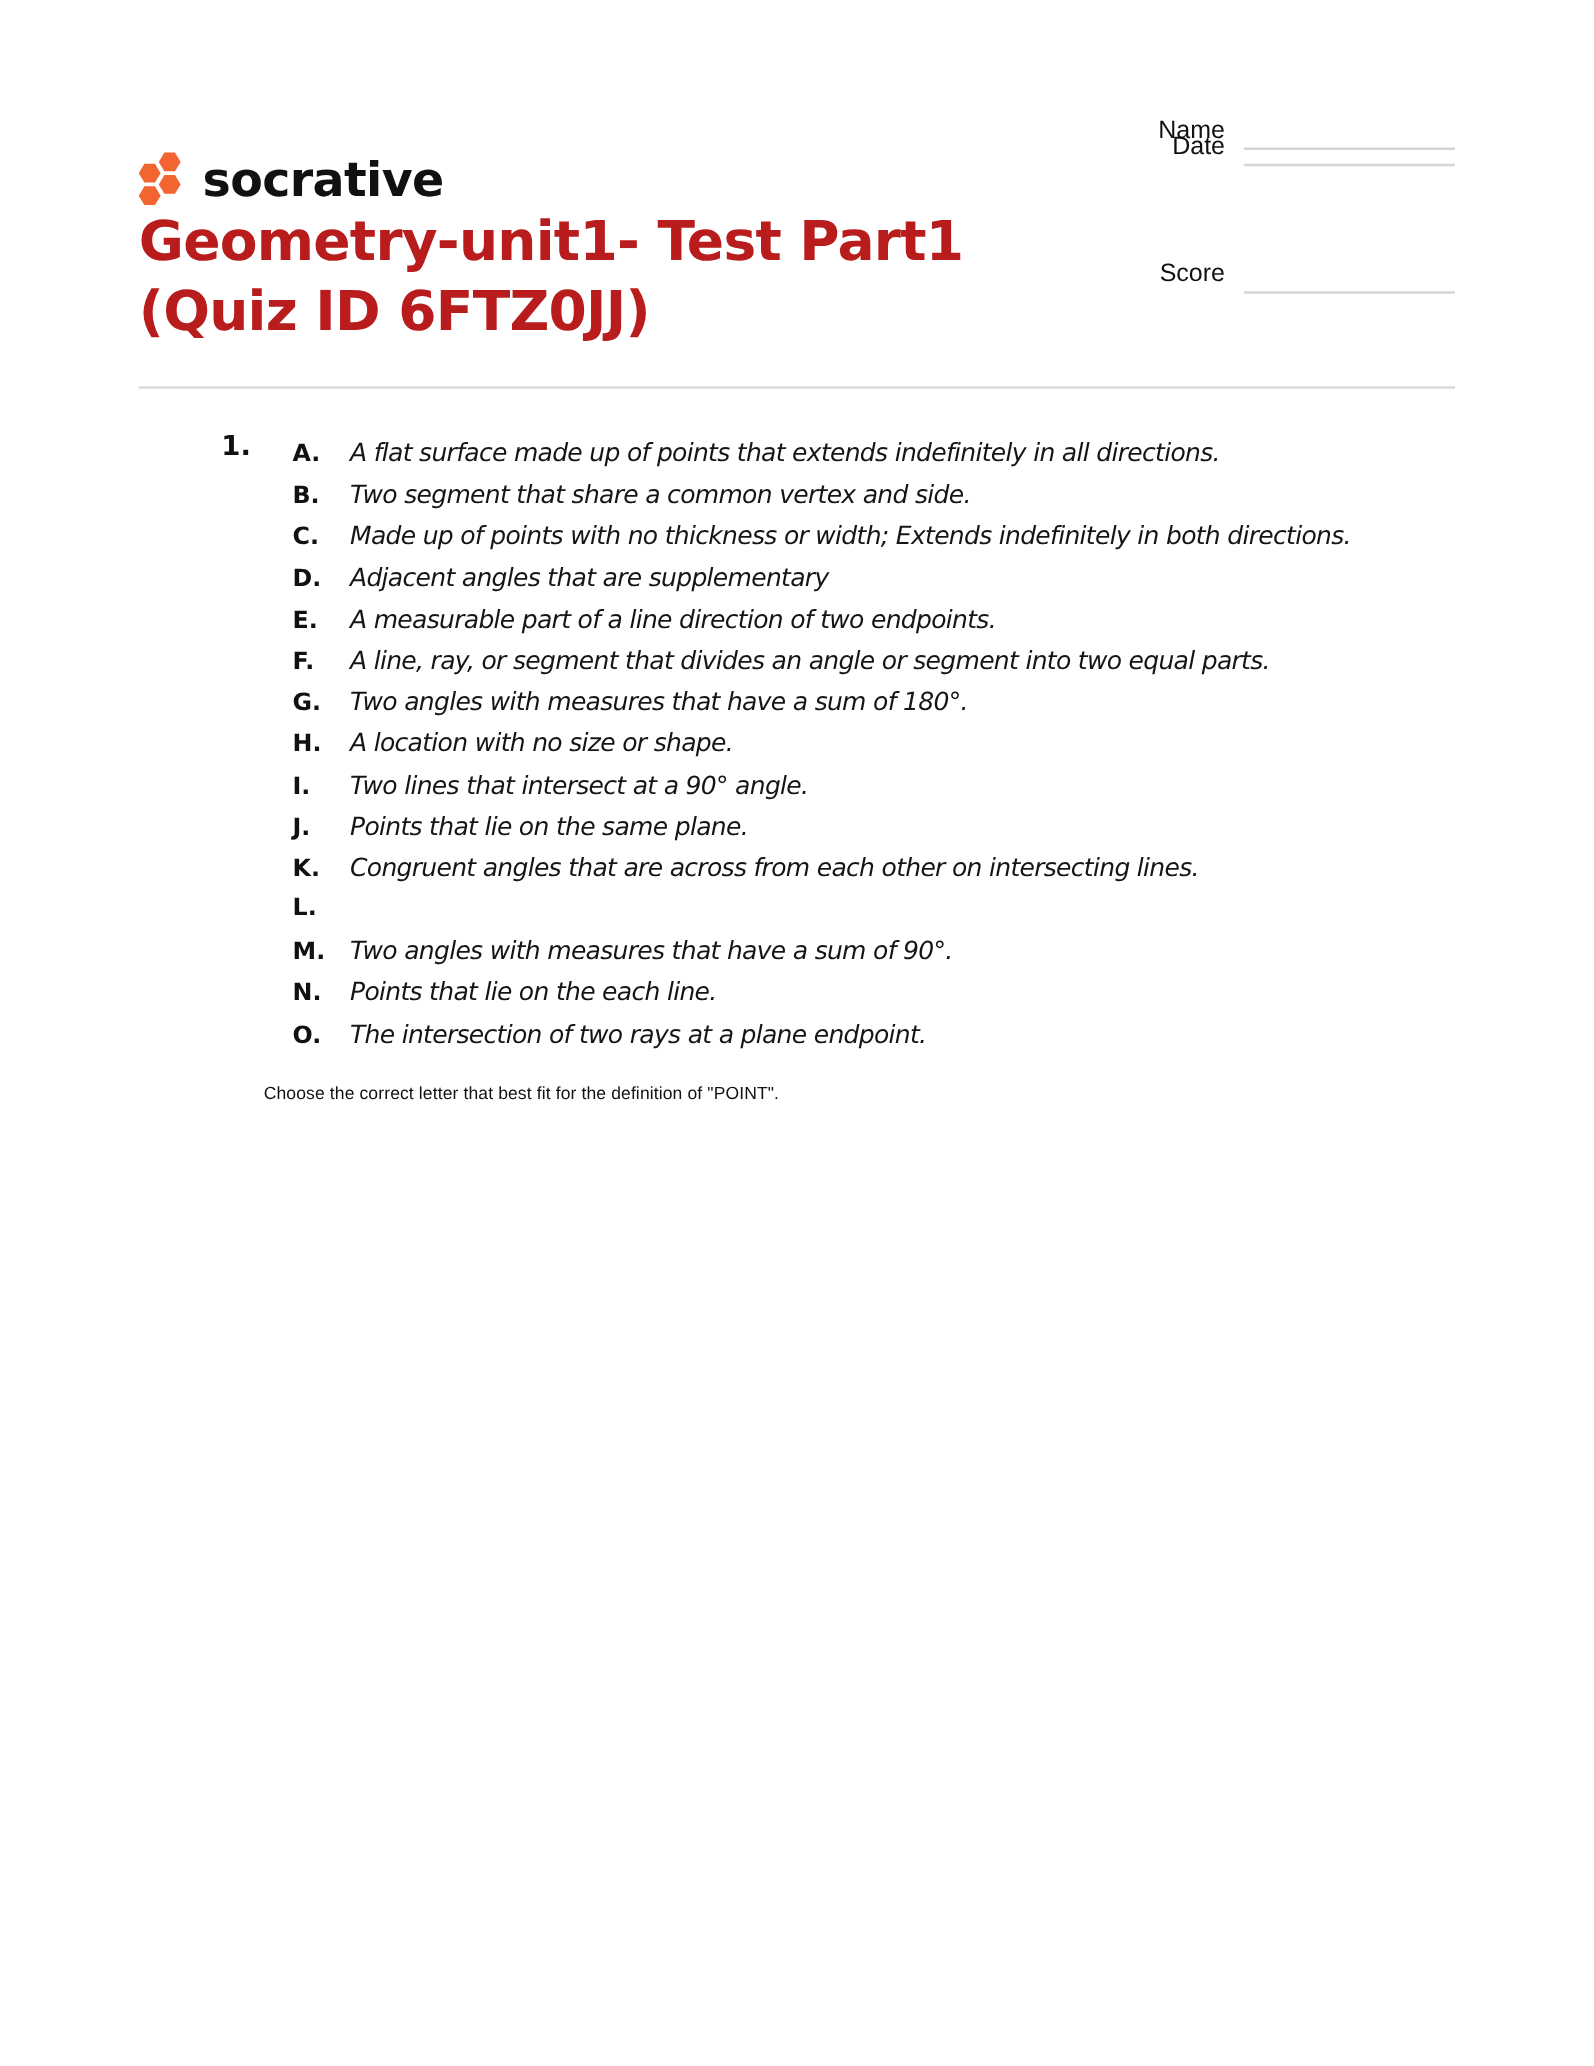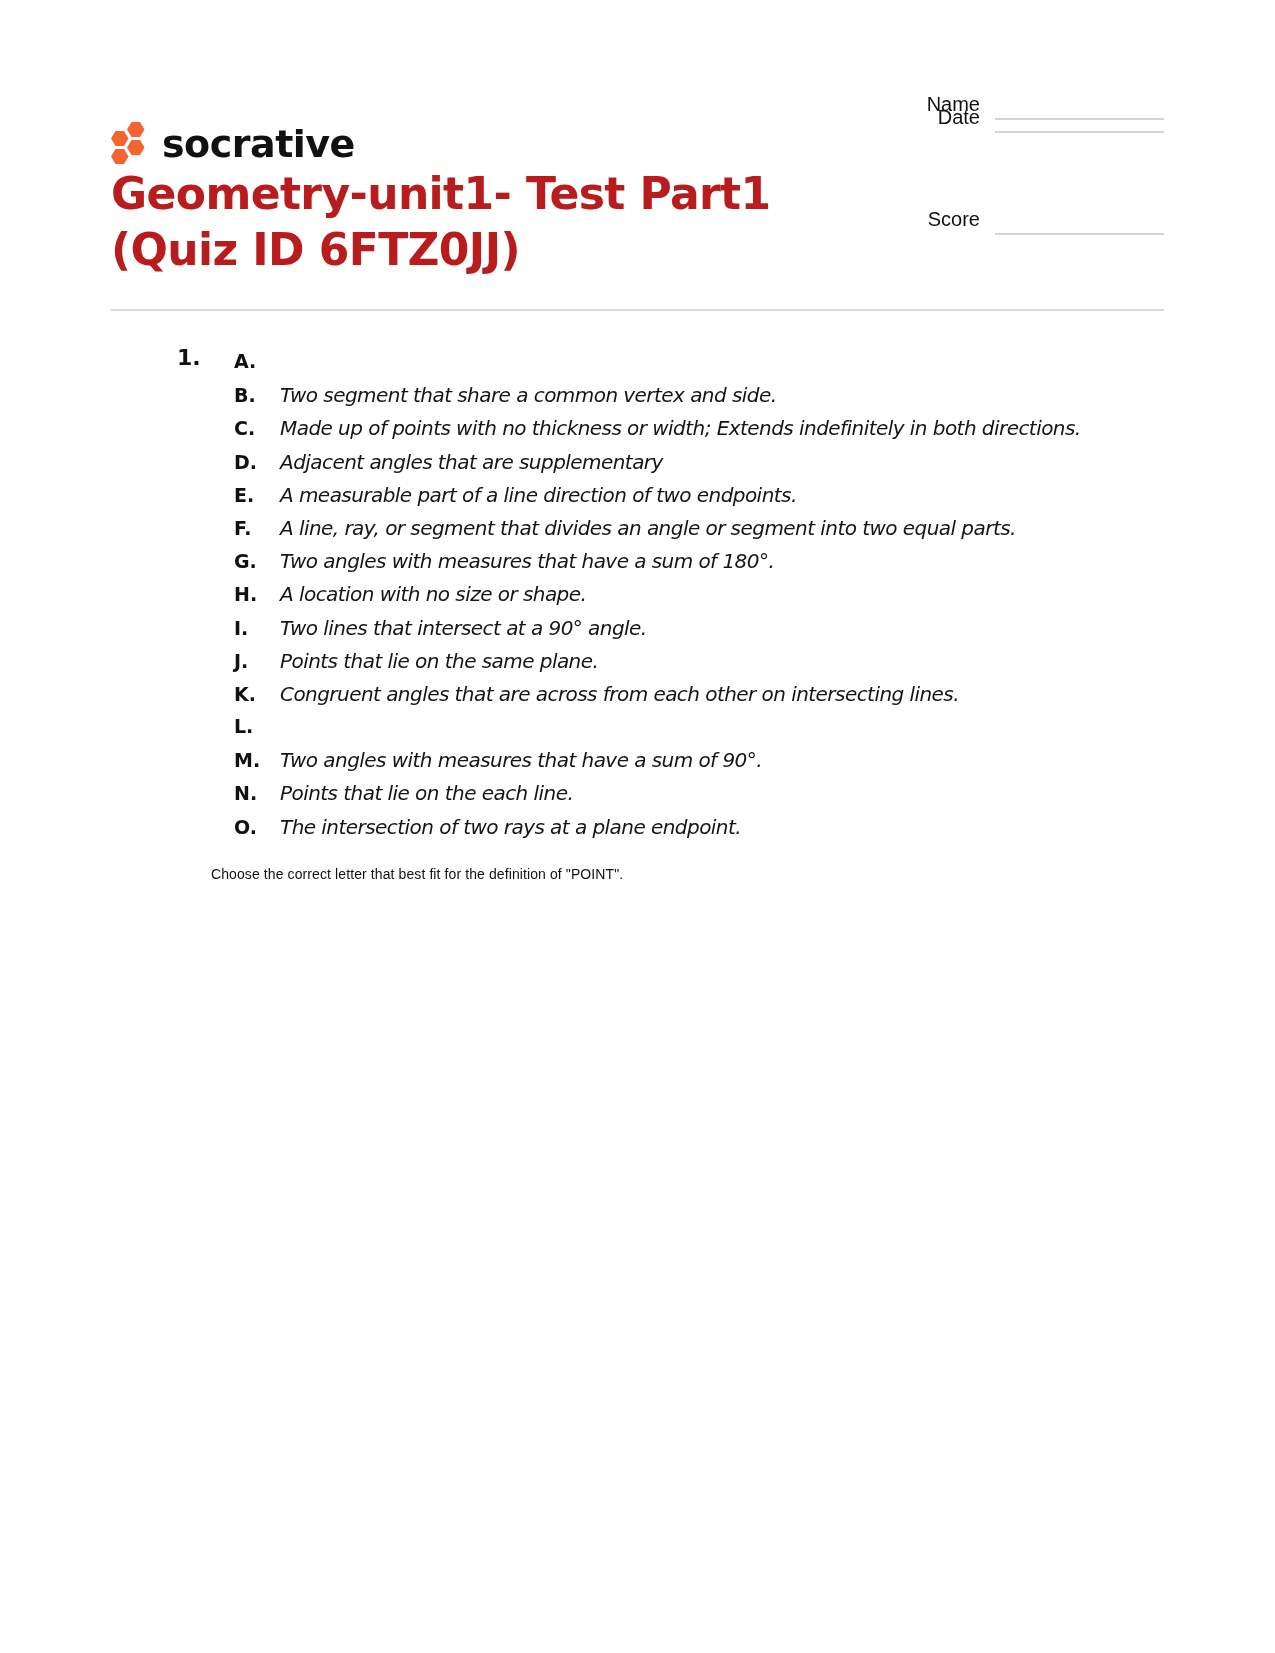--- a/index.html
+++ b/index.html
@@ -172,20 +172,21 @@
 
 <h1 class="title">Geometry-unit1- Test Part1 (Quiz ID 6FTZ0JJ)</h1>
 
 <div class="rule"></div>
 
 <div class="question-number">1.</div>
 
 <ul class="choices">
   <li class="choice">
       <span class="choice-letter">A.</span>
+      <span class="choice-text">A flat surface made up of points that extends indefinitely in all directions.</span>
     </li>
   <li class="choice">
       <span class="choice-letter">B.</span>
       <span class="choice-text">Two segment that share a common vertex and side.</span>
     </li>
   <li class="choice">
       <span class="choice-letter">C.</span>
       <span class="choice-text">Made up of points with no thickness or width; Extends indefinitely in both directions.</span>
     </li>
   <li class="choice">

